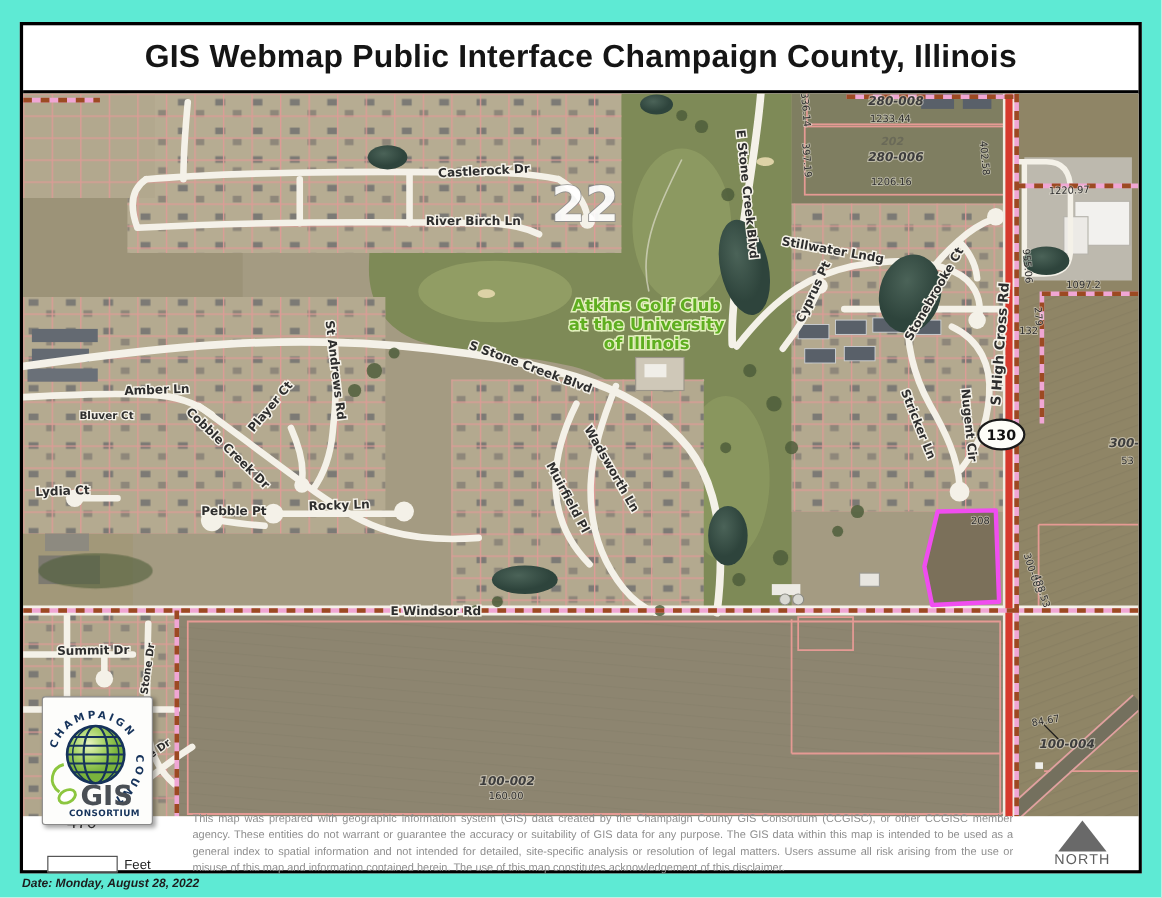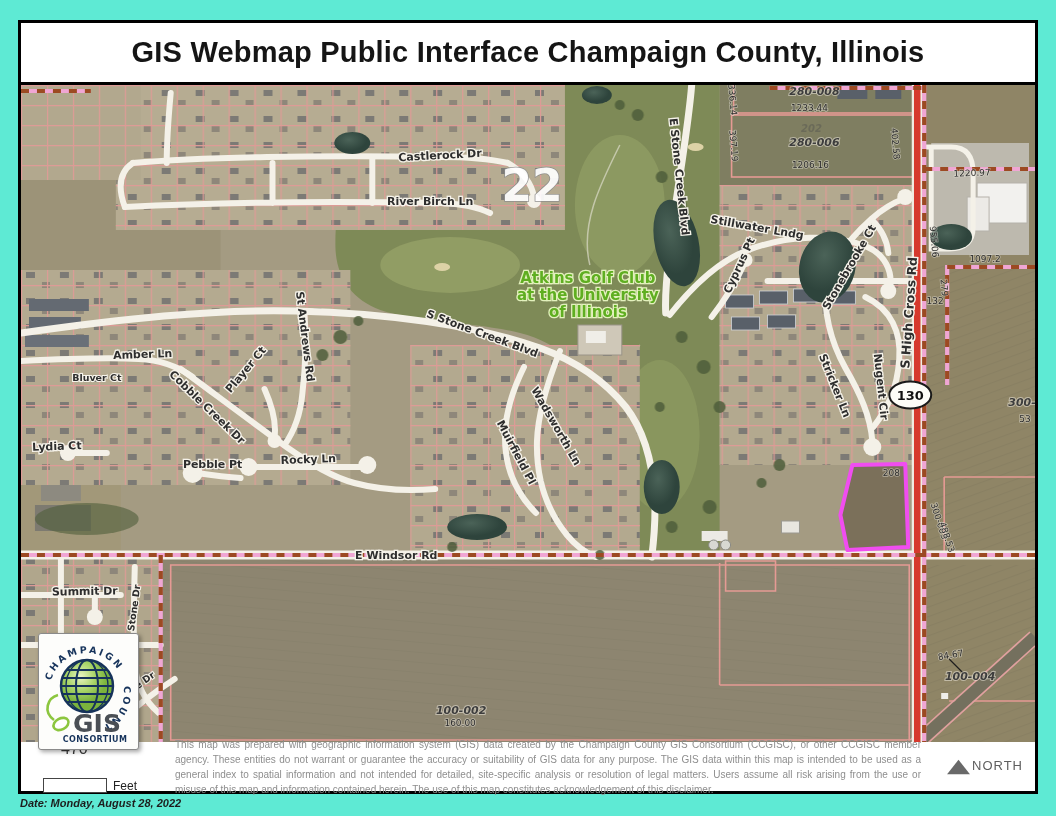--- a/index.html
+++ b/index.html
@@ -9,21 +9,21 @@
   .titlebar{height:59px;border-bottom:3px solid #000;display:flex;align-items:center;justify-content:center;}
   .titlebar h1{margin:0;font-size:29px;font-weight:700;color:#151515;letter-spacing:.2px;font-family:"Liberation Sans",sans-serif;}
   .maparea{position:relative;width:100%;height:660px;background:#a49b82;overflow:hidden;}
   .footer{position:absolute;left:0;right:0;bottom:0;height:49px;display:flex;align-items:center;padding:0 12px;box-sizing:border-box;background:#fff;}
   .scaleblock{width:118px;flex:none;display:flex;flex-direction:column;align-items:flex-start;padding-left:10px;box-sizing:border-box;}
   .scalenum{font-size:16px;color:#3a3a3a;margin:0 0 2px 18px;}
   .scalerow{display:flex;align-items:center;gap:6px;margin-top:18px;}
   .scalebar{width:62px;height:13px;background:#fff;border:1.4px solid #444;}
   .scaleunit{font-size:12px;color:#222;}
   .disclaimer{flex:1;font-size:10px;line-height:1.5;color:#8e8e8e;text-align:justify;margin:0 24px;}
-  .northblock{width:78px;flex:none;display:flex;flex-direction:row;align-items:center;}
+  .northblock{width:78px;flex:none;display:flex;flex-direction:column;align-items:center;}
   .northlabel{font-size:13px;color:#5f5f5f;letter-spacing:1px;margin-top:-2px;}
   .logo{position:absolute;left:17px;top:610px;width:99px;height:115px;background:#fdfdfb;border:1px solid #8a8a8a;
         box-shadow:2px 2px 4px rgba(0,0,0,.35);border-radius:3px;}
   .dateline{position:absolute;left:20px;top:797px;font-size:11px;font-style:italic;font-weight:700;color:#1d1d1d;}
   
   text{font-family:"DejaVu Sans",sans-serif;}
   text.street{font-size:11px;font-weight:700;fill:#2e2e2e;stroke:#f6f3ea;stroke-width:2.6px;paint-order:stroke;}
   text.street-lg{font-size:12.5px;font-weight:700;fill:#2e2e2e;stroke:#f6f3ea;stroke-width:2.8px;paint-order:stroke;}
   text.street-sm{font-size:9.5px;font-weight:700;fill:#2e2e2e;stroke:#f6f3ea;stroke-width:2.2px;paint-order:stroke;}
   text.pid{font-size:11px;font-weight:700;font-style:italic;fill:#3d3d3d;stroke:rgba(235,230,218,.55);stroke-width:2px;paint-order:stroke;}

